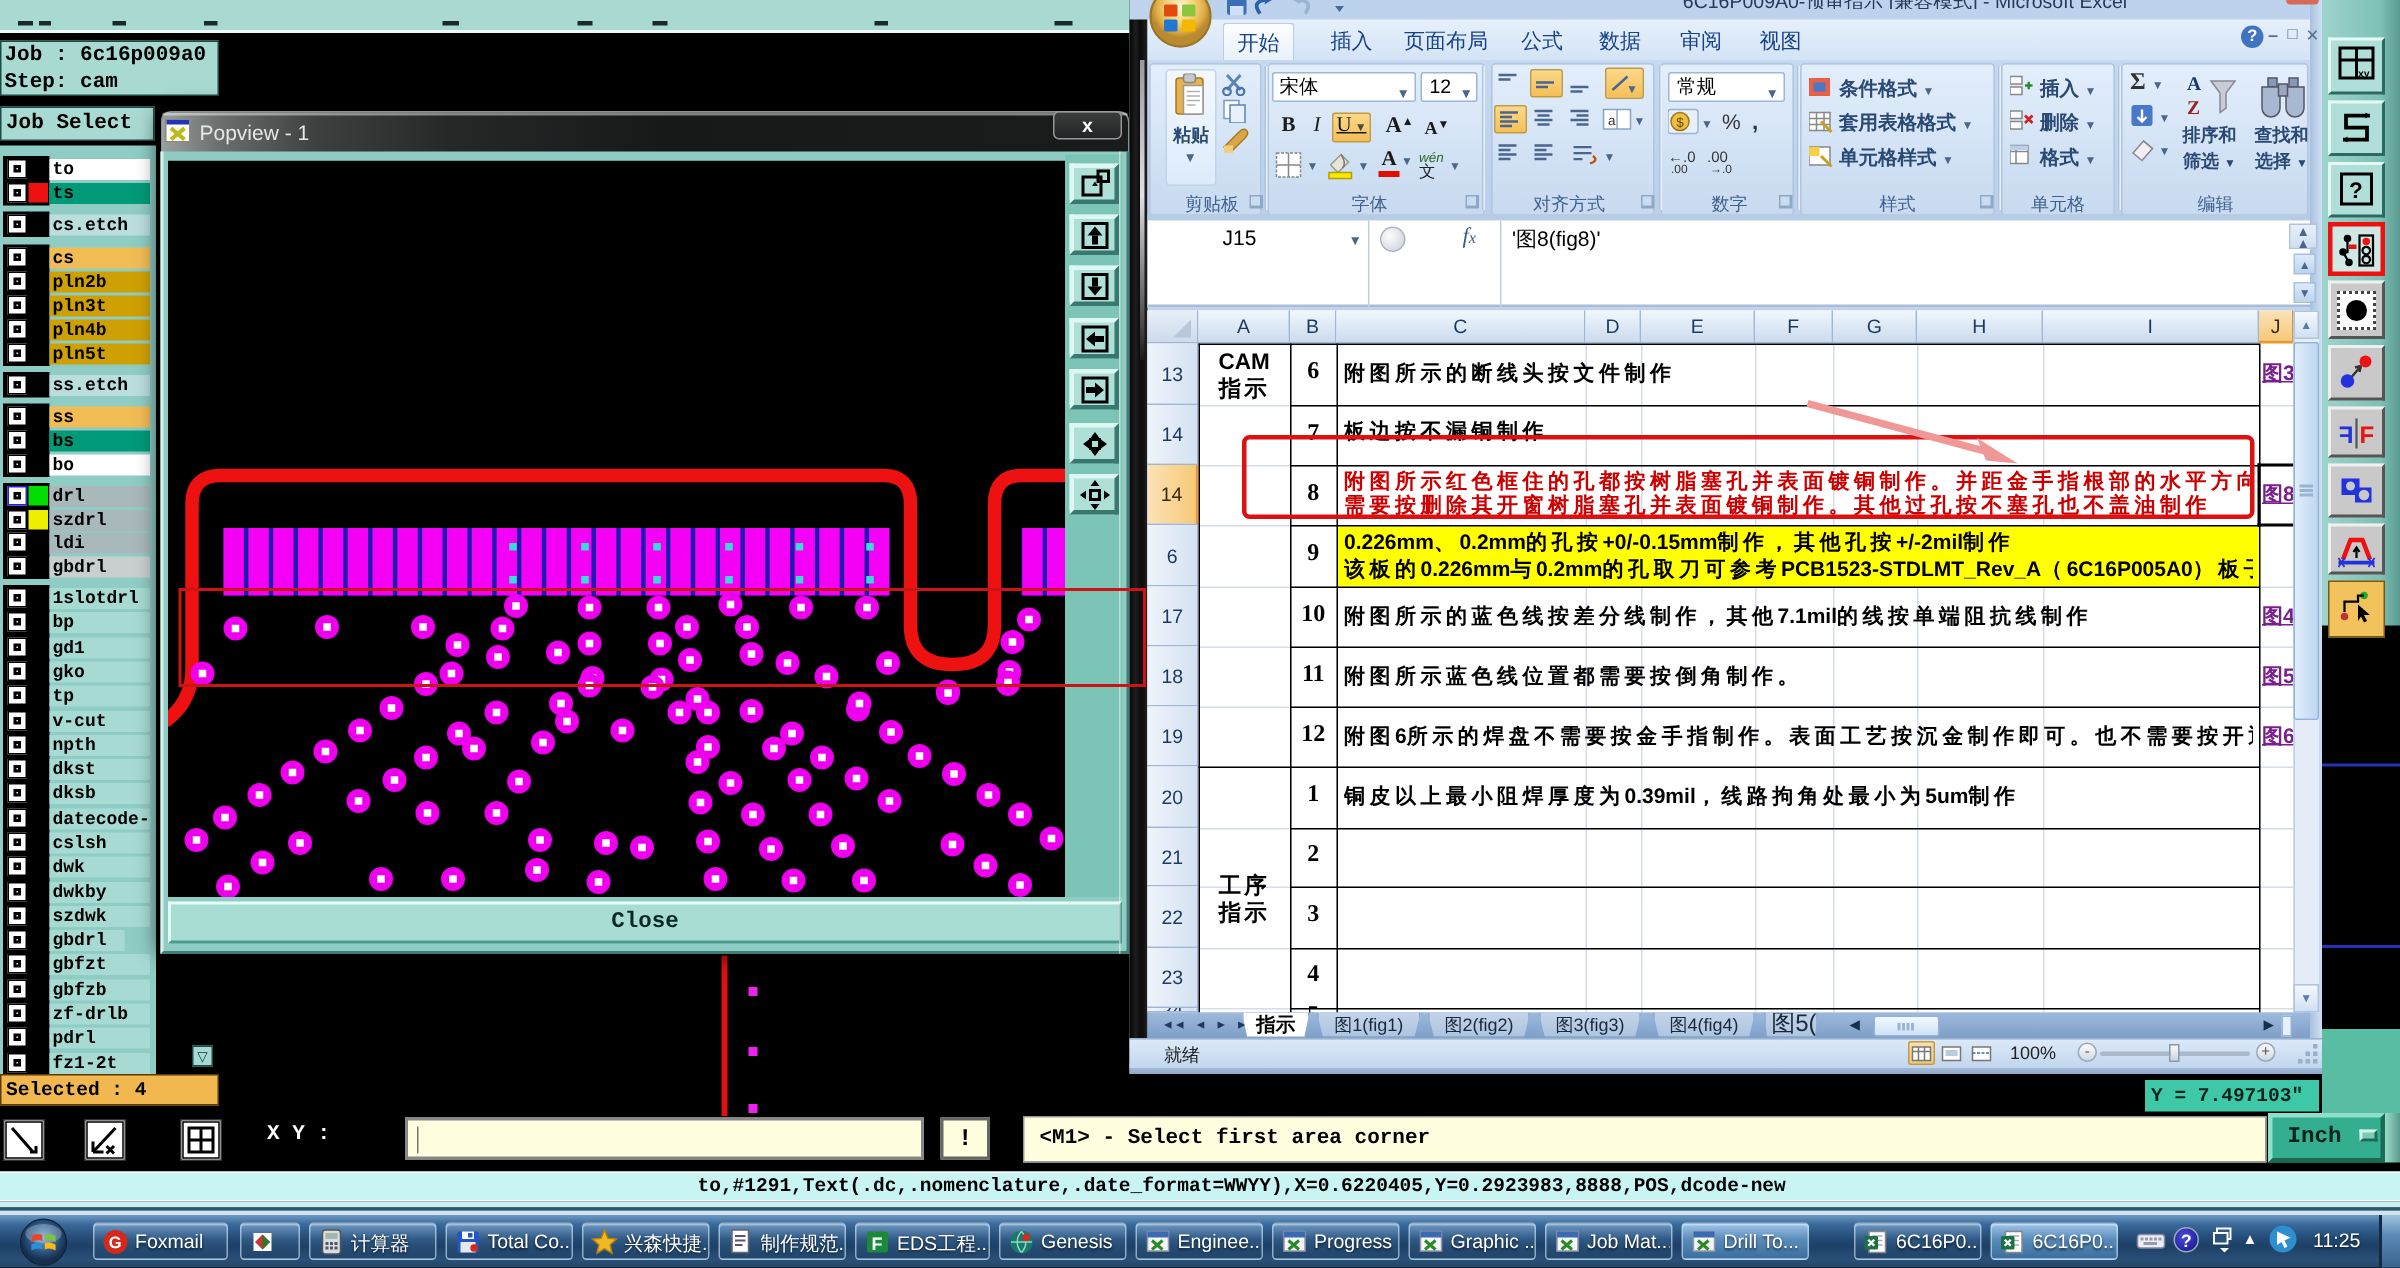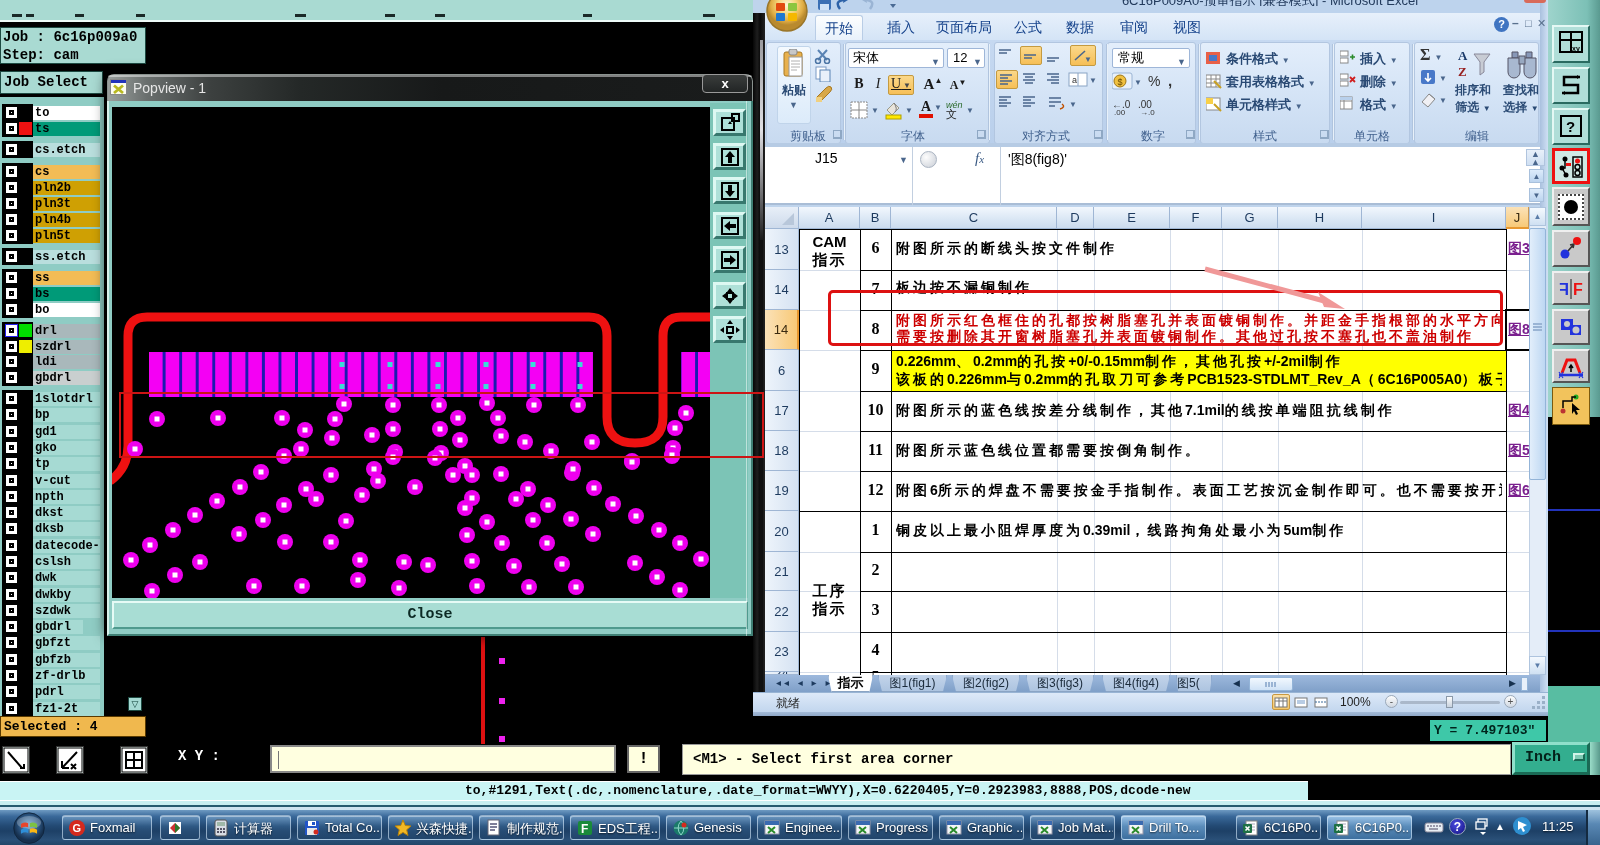--- a/index.html
+++ b/index.html
@@ -195,21 +195,21 @@
     </svg></div>
 <div class="ab mono" style="left:178px;top:748px;color:#fff;font-size:14px">X Y :</div>
 <div class="ab" style="left:270px;top:745px;width:346px;height:28px;background:#ffffe0;border:2px solid #888">
     <div class="ab" style="left:6px;top:4px;width:1px;height:18px;background:#777"></div>
   </div>
 <div class="ab mono" style="left:627px;top:745px;width:33px;height:28px;background:#ffffe0;border:2px solid #666;color:#000;font-size:16px;text-align:center;line-height:24px">!</div>
 <div class="ab mono" style="left:682px;top:744px;width:829px;height:31px;background:#ffffe0;border:1px solid #999;color:#000;font-size:14px;line-height:28px;padding-left:10px">&lt;M1&gt; - Select first area corner</div>
 <div class="ab mono" style="left:1512px;top:742px;width:78px;height:33px;background:#33ae8f;border-top:3px solid #8fe0cb;border-left:3px solid #8fe0cb;border-right:3px solid #1a6a55;border-bottom:3px solid #1a6a55;color:#04211a;font-size:15px;font-weight:bold;line-height:26px;padding-left:10px">Inch <span style="display:inline-block;width:12px;height:8px;background:#7ecab4;border-top:2px solid #d0f4e8;border-left:2px solid #d0f4e8;border-right:2px solid #1a6a55;border-bottom:2px solid #1a6a55;vertical-align:middle;margin-left:3px"></span></div>
 <div class="ab" style="left:1590px;top:742px;width:10px;height:33px;background:linear-gradient(to right,#9adcc8,#5a9a8c)"></div>
 <div class="ab mono" style="left:1430px;top:720px;width:116px;height:21px;background:#3ec8a8;color:#00241c;font-size:13px;line-height:22px;padding-left:4px">Y = 7.497103"</div>
-<div class="ab mono" style="left:0;top:781px;width:1308px;height:19px;background:#c9f4f4;border-top:1px solid #fff;color:#000;font-size:13px;line-height:18px">
+<div class="ab mono" style="left:0;top:781px;width:1600px;height:19px;background:#c9f4f4;border-top:1px solid #fff;color:#000;font-size:13px;line-height:18px">
     <span style="position:absolute;left:465px">to,#1291,Text(.dc,.nomenclature,.date_format=WWYY),X=0.6220405,Y=0.2923983,8888,POS,dcode-new</span>
   </div>
 <div class="ab" style="left:107px;top:74px;width:646px;height:562px;border-radius:8px 8px 0 0;box-shadow:0 0 14px rgba(0,0,0,.8)"></div>
 <div class="ab" style="left:107px;top:74px;width:646px;height:28px;border-radius:7px 7px 0 0;background:linear-gradient(to right,#9aa09e 0%,#6a6f6e 6%,#3c403f 16%,#242827 30%,#171919 52%,#1a1c1c 100%);border:1px solid #8a928f;border-bottom:none"></div>
 <div class="ab" style="left:108px;top:75px;width:644px;height:2px;background:rgba(255,255,255,.45);border-radius:7px 7px 0 0"></div>
 <svg class="ab" style="left:110px;top:79px" width="17" height="16">
     <rect x="0.5" y="0.5" width="16" height="15" fill="#fdfdf0" stroke="#888"></rect>
     <rect x="1" y="1" width="15" height="3" fill="#2233bb"></rect>
     <path d="M4 6.5 L13 14 M13 6.5 L4 14" stroke="#b9b920" stroke-width="2.8"></path>
   </svg>
@@ -854,21 +854,21 @@
     <div style="position:absolute;left:3px;top:94px;width:9px;height:1.5px;background:#9ab4d4;box-shadow:0 3px #9ab4d4,0 6px #9ab4d4"></div>
   </div>
 <div class="ab" style="left:1529px;top:656px;width:17px;height:19px;background:linear-gradient(#f4f9fe,#cfe0f2);border:1px solid #aec4de;color:#5a7ca8;font-size:8px;text-align:center;line-height:17px">▼</div>
 <div class="ab" style="left:765px;top:675px;width:775px;height:17px;background:linear-gradient(#9db9dd,#7f9fc8)"></div>
 <div class="ab sans" style="left:776px;top:677px;color:#1d3a5e;font-size:10px;letter-spacing:3px">◂◂ ◂ ▸ ▸▸</div>
 <div class="ab sans" style="left:828px;top:675px;width:45px;height:17px;background:#fff;border:1px solid #8aa4c4;border-top:none;color:#000;font-size:13px;font-weight:bold;text-align:center;line-height:16px;clip-path:polygon(0 0,100% 0,92% 100%,8% 100%)">指示</div>
 <div class="ab sans" style="left:878px;top:675px;width:69px;height:17px;background:linear-gradient(#c3d4ea,#adc4e0);border:1px solid #8aa4c4;border-top:none;color:#1a2a3a;font-size:12px;text-align:center;line-height:16px;clip-path:polygon(0 0,100% 0,94% 100%,6% 100%);overflow:hidden;white-space:nowrap">图1(fig1)</div>
 <div class="ab sans" style="left:952px;top:675px;width:68px;height:17px;background:linear-gradient(#c3d4ea,#adc4e0);border:1px solid #8aa4c4;border-top:none;color:#1a2a3a;font-size:12px;text-align:center;line-height:16px;clip-path:polygon(0 0,100% 0,94% 100%,6% 100%);overflow:hidden;white-space:nowrap">图2(fig2)</div>
 <div class="ab sans" style="left:1026px;top:675px;width:68px;height:17px;background:linear-gradient(#c3d4ea,#adc4e0);border:1px solid #8aa4c4;border-top:none;color:#1a2a3a;font-size:12px;text-align:center;line-height:16px;clip-path:polygon(0 0,100% 0,94% 100%,6% 100%);overflow:hidden;white-space:nowrap">图3(fig3)</div>
 <div class="ab sans" style="left:1102px;top:675px;width:68px;height:17px;background:linear-gradient(#c3d4ea,#adc4e0);border:1px solid #8aa4c4;border-top:none;color:#1a2a3a;font-size:12px;text-align:center;line-height:16px;clip-path:polygon(0 0,100% 0,94% 100%,6% 100%);overflow:hidden;white-space:nowrap">图4(fig4)</div>
-<div class="ab sans" style="left:1176px;top:675px;width:36px;height:17px;background:linear-gradient(#c3d4ea,#adc4e0);border:1px solid #8aa4c4;border-top:none;color:#1a2a3a;font-size:12px;text-align:left;line-height:16px;clip-path:polygon(0 0,100% 0,94% 100%,6% 100%);overflow:hidden;white-space:nowrap">图5(</div>
+<div class="ab sans" style="left:1176px;top:675px;width:36px;height:17px;background:linear-gradient(#c3d4ea,#adc4e0);border:1px solid #8aa4c4;border-top:none;color:#1a2a3a;font-size:16px;text-align:right;line-height:16px;clip-path:polygon(0 0,100% 0,94% 100%,6% 100%);overflow:hidden;white-space:nowrap">图5(</div>
 <div class="ab" style="left:1233px;top:678px;color:#16304e;font-size:9px">◀</div>
 <div class="ab" style="left:1249px;top:677px;width:44px;height:14px;background:linear-gradient(#f2f8fe,#cfe2f6);border:1px solid #93b4d8;border-radius:2px">
     <div style="position:absolute;left:15px;top:4px;width:1.5px;height:5px;background:#9ab4d4;box-shadow:3px 0 #9ab4d4,6px 0 #9ab4d4,9px 0 #9ab4d4"></div>
   </div>
 <div class="ab" style="left:1509px;top:678px;color:#16304e;font-size:9px">▶</div>
 <div class="ab" style="left:1521px;top:677px;width:7px;height:14px;background:#e8f0fa;border:1px solid #93b4d8"></div>
 <div class="ab" style="left:753px;top:692px;width:795px;height:20px;background:linear-gradient(#dde9f8,#c2d6ee);border-top:1px solid #98b4d4"></div>
 <div class="ab sans" style="left:776px;top:695px;color:#222;font-size:12px">就绪</div>
 <div class="ab" style="left:1272px;top:694px;width:18px;height:16px;background:linear-gradient(#fbe0a8,#f6c86a);border:1px solid #c89840;border-radius:2px"><svg width="16" height="15">
       <rect x="2" y="3" width="12" height="9" fill="#fff" stroke="#777"></rect>

